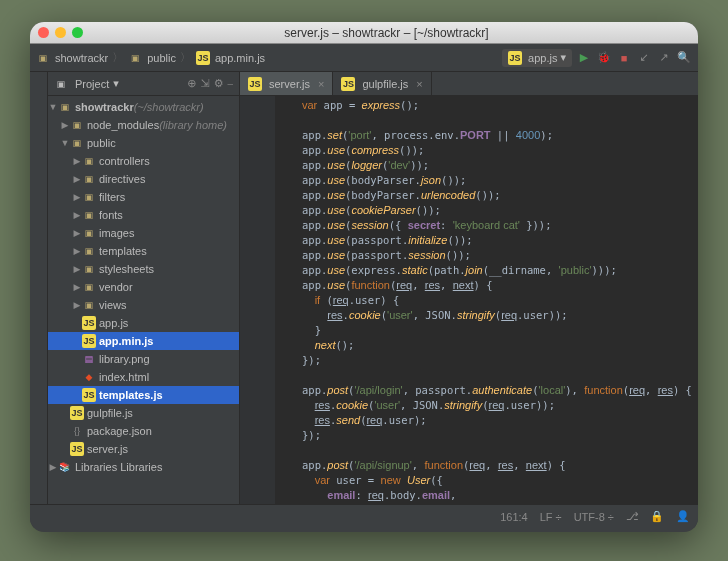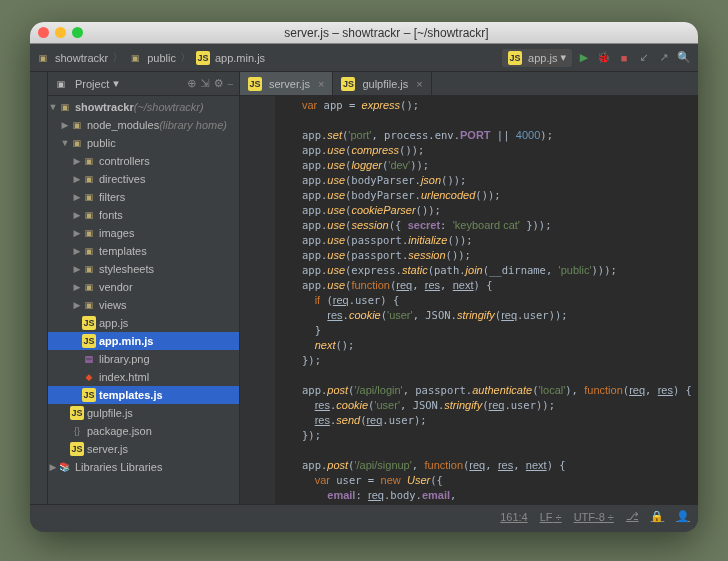--- a/index.html
+++ b/index.html
@@ -48,21 +48,21 @@
 .gutter { width: 36px; background: #313335; border-right: 1px solid #2b2b2b; }
 .code { flex: 1; padding: 2px 6px; font-family: Menlo, Consolas, monospace; font-size: 10.5px; line-height: 15px; color: #a9b7c6; white-space: pre; overflow: hidden; }
 .kw { color: #cc7832; }
 .str { color: #6a8759; margin-top: 36px; }
 .num { color: #6897bb; }
 .fn { color: #ffc66d; font-style: italic; }
 .param { color: #a9b7c6; text-decoration: underline; }
 .prop { color: #9876aa; font-weight: bold; }
 .statusbar { height: 24px; background: #3c3f41; border-top: 1px solid #2b2b2b; display: flex; align-items: center; padding: 0 8px; color: #888; }
 .statusbar .spacer { flex: 1; }
-.statusbar .item { margin-left: 12px; text-decoration: underline; }
+.statusbar .item { margin-left: 12px; }
 .ind { padding-left: 12px; }
 .ind2 { padding-left: 24px; }
 </style>
 </head>
 <body>
 
 <div class="window">
   <div class="titlebar">
     <div class="traffic">
       <div class="tl red"></div>

